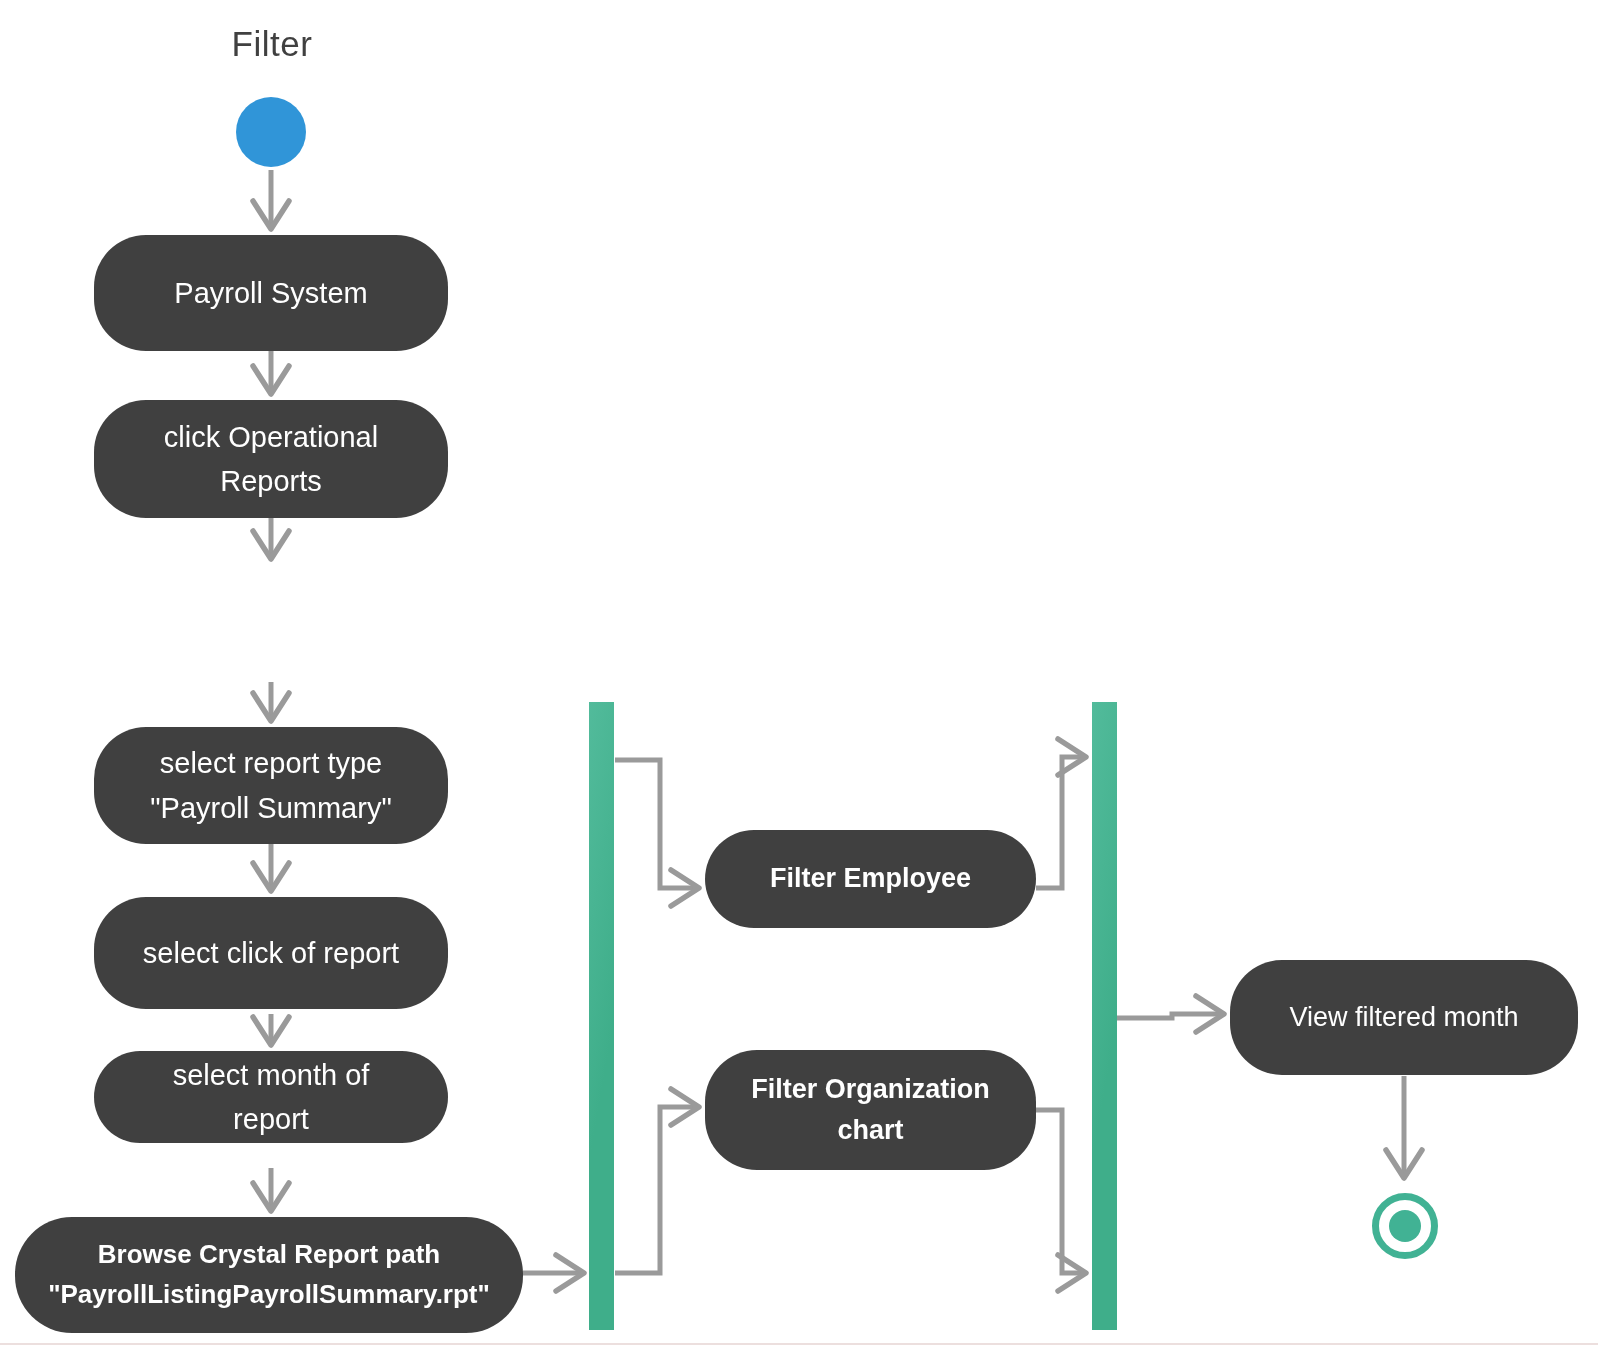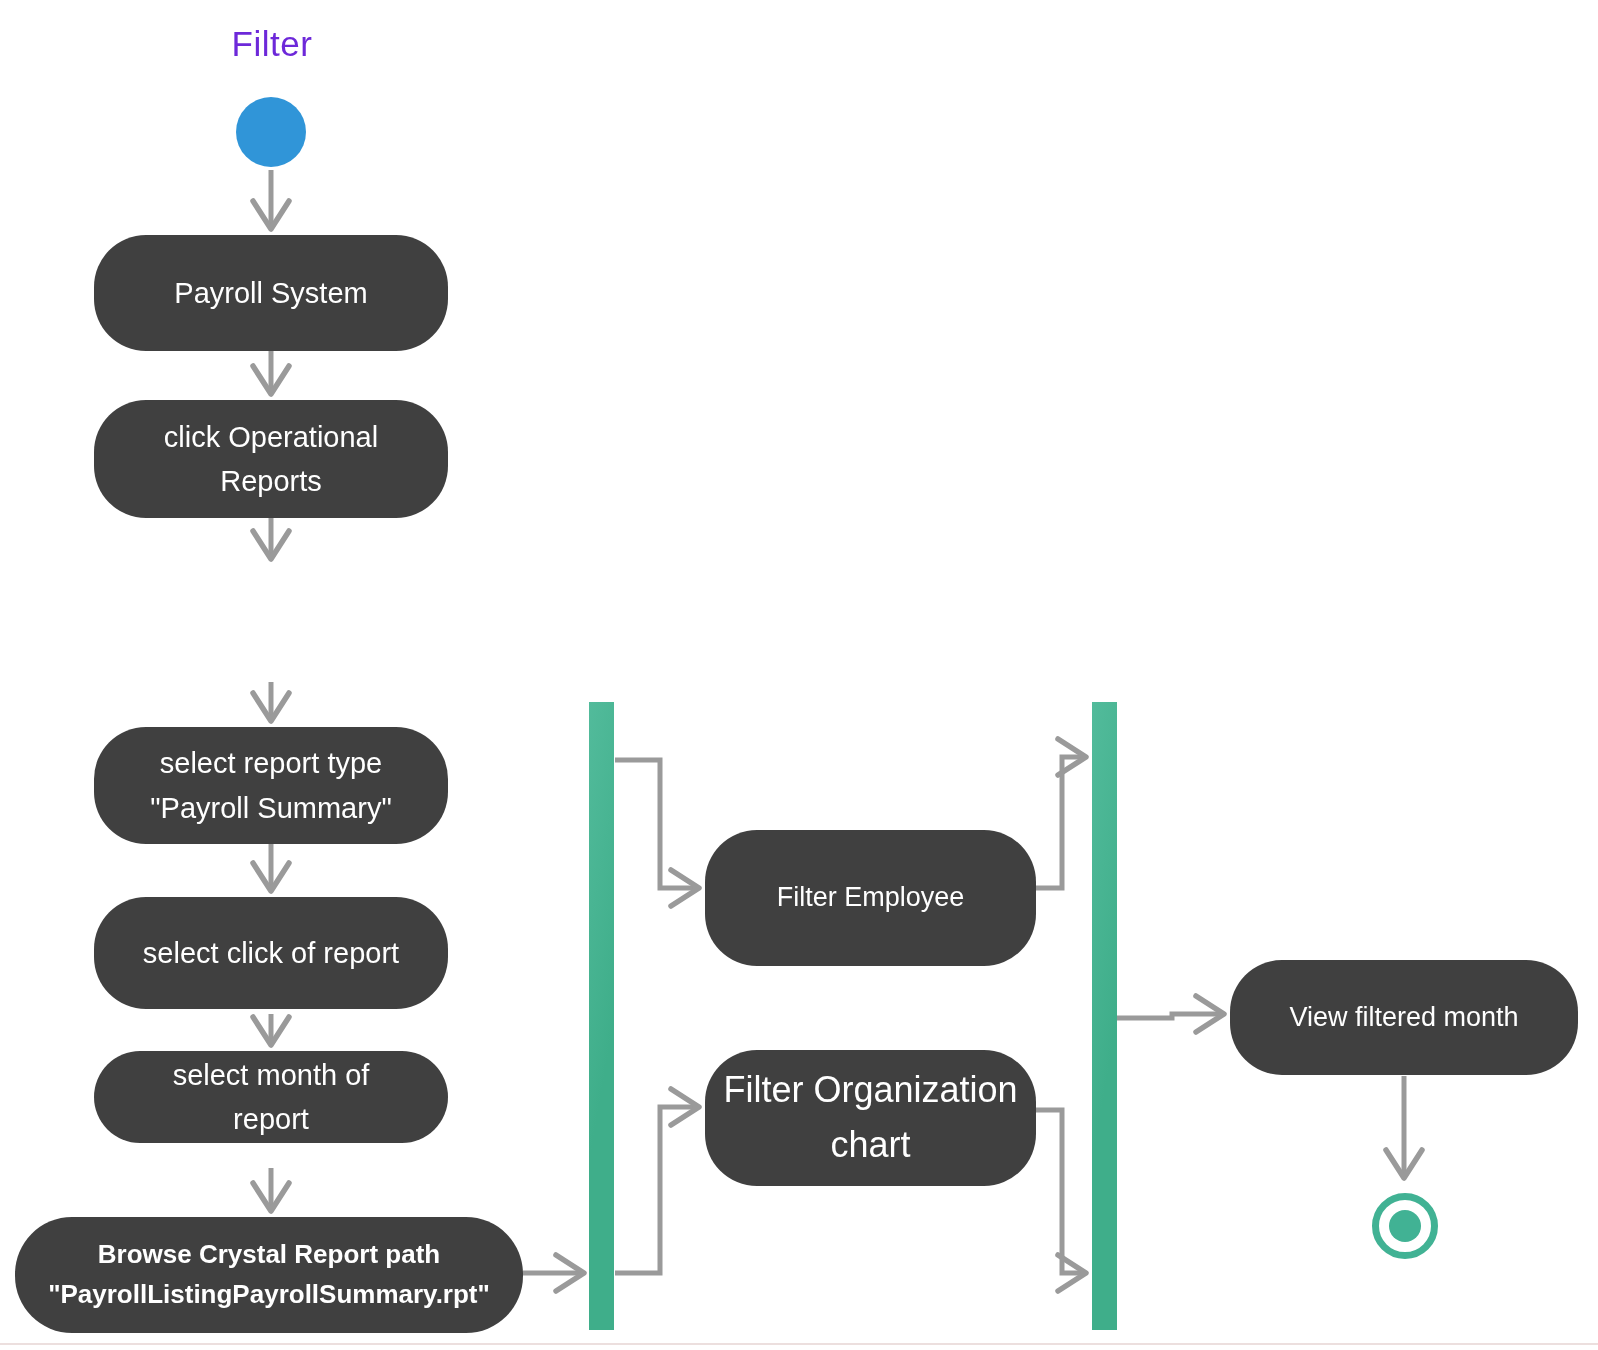--- a/index.html
+++ b/index.html
@@ -8,21 +8,21 @@
     width:1598px; height:1350px;
     background:#ffffff;
     font-family:"Liberation Sans", sans-serif;
     overflow:hidden;
   }
   .diagram-title {
     position:absolute;
     left:180px; top:24px; width:184px;
     text-align:center;
     font-size:35px;
-    color:#6d28d9;
+    color:#404040;
     letter-spacing:0.5px;
   }
   .node {
     position:absolute;
     background:#404040;
     color:#ffffff;
     border-radius:52px;
     display:flex;
     align-items:center;
     justify-content:center;
@@ -118,23 +118,23 @@
 
   <div class="node" style="left:94px; top:1051px; width:354px; height:92px;">select month of
 report</div>
 
   <div class="node" style="left:15px; top:1217px; width:508px; height:116px; font-size:26px; border-radius:57px;font-weight:bold;">Browse Crystal Report path
 "PayrollListingPayrollSummary.rpt"</div>
 
   <div class="sync-bar" style="left:589px;"></div>
   <div class="sync-bar" style="left:1092px;"></div>
 
-  <div class="node" style="left:705px; top:830px; width:331px; height:136px; font-size:27px;">Filter Employee</div>
+  <div class="node" style="left:705px; top:830px; width:331px; height:98px; font-size:27px;font-weight:bold;">Filter Employee</div>
 
-  <div class="node" style="left:705px; top:1050px; width:331px; height:136px; font-size:36px;">Filter Organization
+  <div class="node" style="left:705px; top:1050px; width:331px; height:120px; font-size:27px;font-weight:bold;">Filter Organization
 chart</div>
 
   <div class="node" style="left:1230px; top:960px; width:348px; height:115px; font-size:27px;">View filtered month</div>
 
   <div class="end-node">
     <div class="dot"></div>
   </div>
 
   <div class="bottom-hairline"></div>
 </div>

